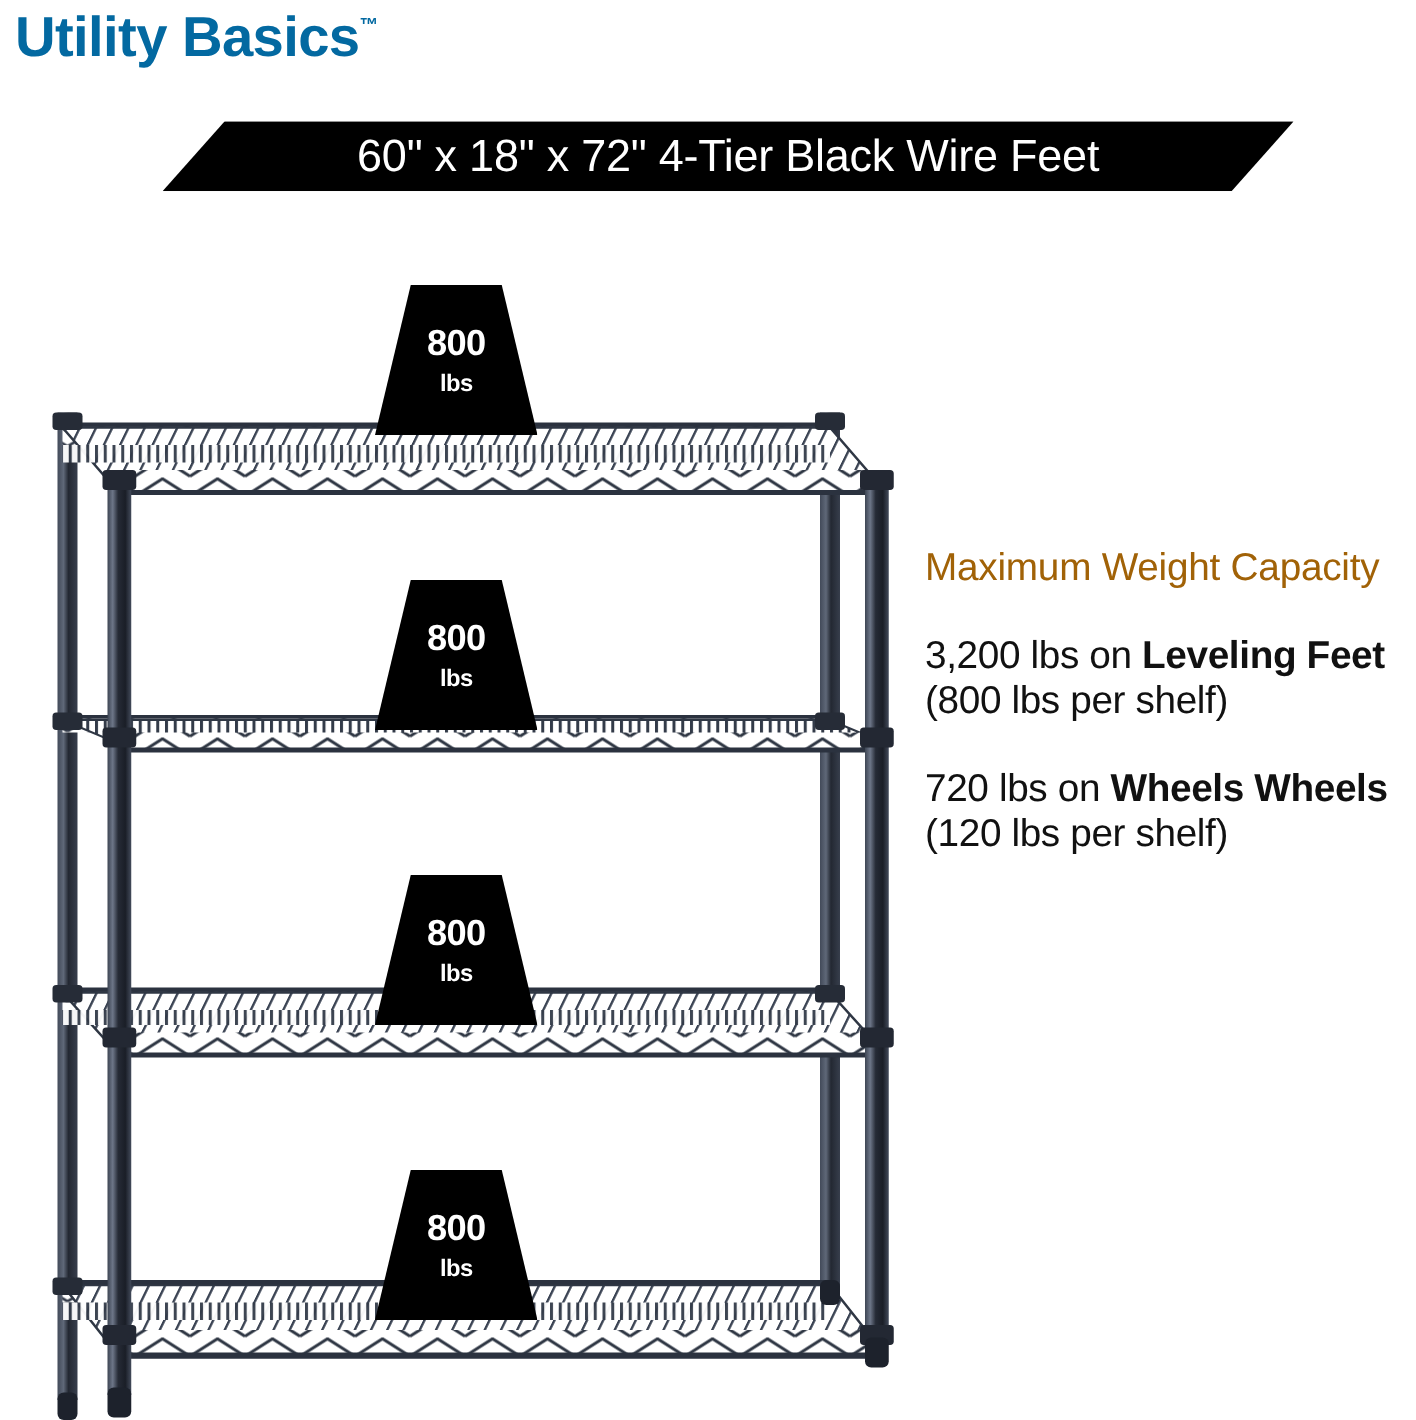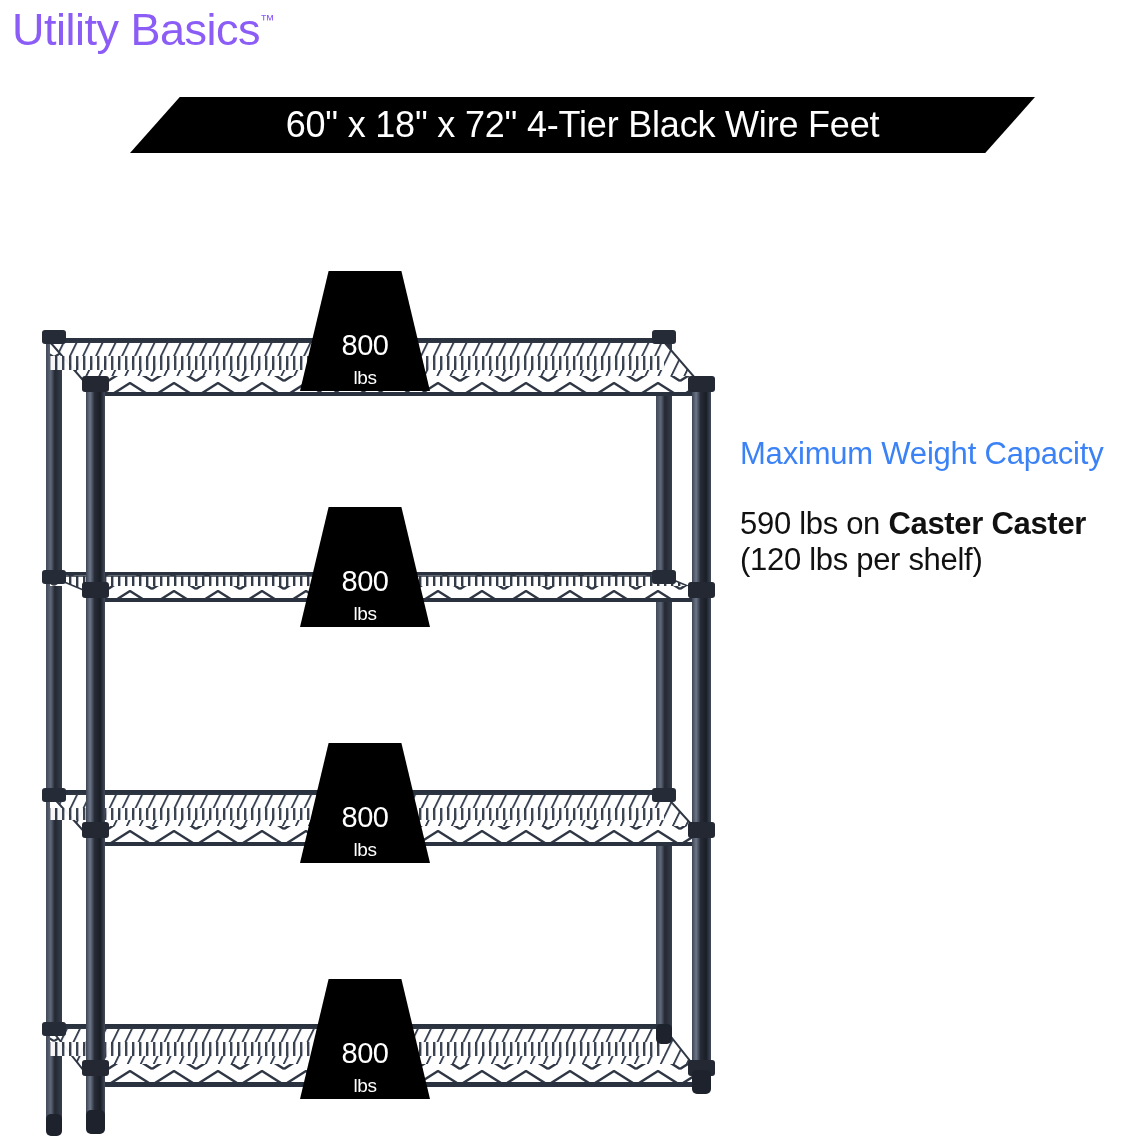--- a/index.html
+++ b/index.html
@@ -17,23 +17,23 @@
     -webkit-font-smoothing: antialiased;
   }
 
   
   #brand-logo {
     position: absolute;
     left: 12px;
     top: 4px;
     font-size: 45px;
     letter-spacing: -0.5px;
-    color: #8b5cf6;
+    color: #0369a1;
     white-space: nowrap;
-    font-weight: 400;
+    font-weight: 700;
   }
   #brand-logo .tm {
     font-size: 15px;
     vertical-align: 20px;
     letter-spacing: 0;
   }
 
   
   #title-banner {
     position: absolute;
@@ -63,21 +63,21 @@
   #copy-column {
     position: absolute;
     left: 740px;
     top: 437px;
     width: 380px;
   }
   #copy-column .capacity-heading {
     font-size: 31px;
     line-height: 1.12;
     font-weight: 400;
-    color: #3b82f6;
+    color: #a16207;
     margin: 0 0 34px 0;
     letter-spacing: -0.2px;
   }
   #copy-column .capacity-line {
     font-size: 31px;
     line-height: 1.18;
     font-weight: 400;
     color: #111111;
     margin: 0 0 34px 0;
     letter-spacing: -0.3px;
@@ -99,27 +99,26 @@
   .weight-badge {
     position: absolute;
     width: 130px;
     height: 120px;
     background: #000000;
     -webkit-clip-path: polygon(22% 0, 78% 0, 100% 100%, 0 100%);
     clip-path: polygon(22% 0, 78% 0, 100% 100%, 0 100%);
     display: flex;
     flex-direction: column;
     align-items: center;
-    justify-content: flex-end;
+    justify-content: center;
     color: #ffffff;
-    font-weight: 400;
+    font-weight: 700;
     font-size: 29px;
     line-height: 1.35;
     letter-spacing: -0.5px;
-    margin-top: 43px;
   }
   .weight-badge .badge-lbs { font-size: 19px; }
 
   #weight-badge-1 { left: 300px; top: 228px; }
   #weight-badge-2 { left: 300px; top: 464px; }
   #weight-badge-3 { left: 300px; top: 700px; }
   #weight-badge-4 { left: 300px; top: 936px; }
 </style>
 </head>
 <body>
@@ -256,15 +255,16 @@
   <span class="badge-lbs">lbs</span>
 </div>
 <div class="weight-badge" id="weight-badge-4">
   <span>800</span>
   <span class="badge-lbs">lbs</span>
 </div>
 
 <div id="copy-column">
   <p class="capacity-heading">Maximum Weight Capacity</p>
 
-
-  <p class="capacity-line"><span>590 lbs on </span><b>Caster Caster</b><span> (120 lbs per shelf)</span></p>
+  <p class="capacity-line"><span>3,200 lbs on </span><b>Leveling Feet</b><span> (800 lbs per shelf)</span></p>
+
+  <p class="capacity-line"><span>720 lbs on </span><b>Wheels Wheels</b><span> (120 lbs per shelf)</span></p>
 </div>
 
 </body></html>

